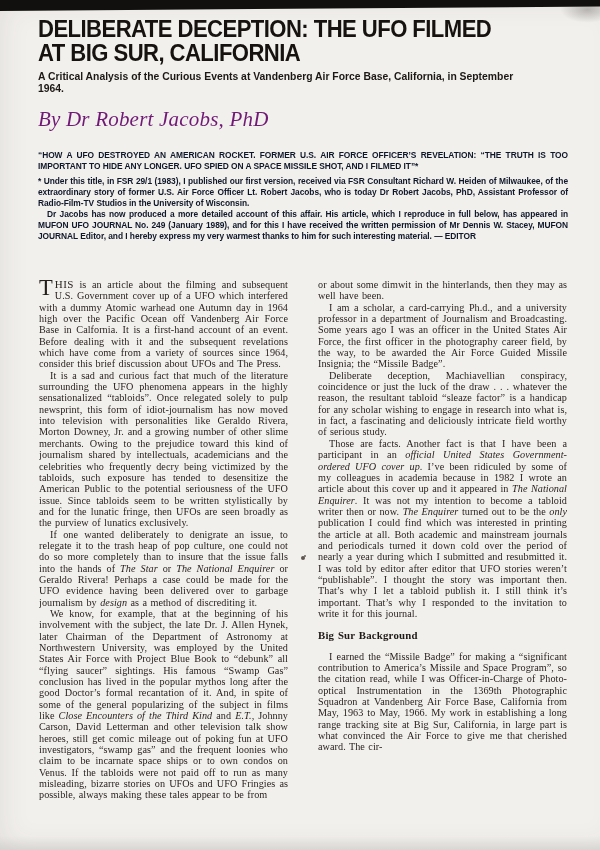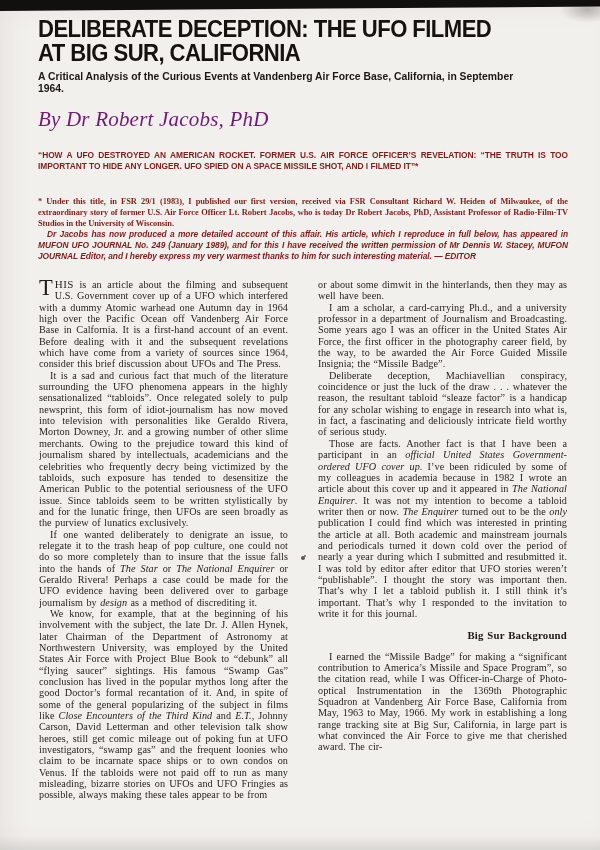--- a/index.html
+++ b/index.html
@@ -29,36 +29,36 @@
     white-space:pre-line;width:625px;transform:scaleX(0.92);transform-origin:0 0;
   }
   .subtitle{
     margin-top:7px;font-family:"Liberation Sans",sans-serif;font-weight:bold;
     font-size:10.8px;line-height:11.7px;color:#1b1815;white-space:pre-line;
     width:572px;transform:scaleX(0.96);transform-origin:0 0;
   }
   .byline{
     margin-top:13px;font-style:italic;font-size:21px;color:#701a75;letter-spacing:0.2px;
   }
-  .standfirst{width:530px;font-family:"Liberation Sans",sans-serif;font-weight:bold;color:#7f1d1d;}
+  .standfirst{width:530px;font-family:"Liberation Sans",sans-serif;font-weight:bold;color:#0f172a;}
   .quote{margin-top:18px;font-size:8.4px;line-height:11px;text-align:justify;letter-spacing:-0.05px;}
   .fn{font-size:8.4px;line-height:11px;text-align:justify;letter-spacing:-0.05px;margin:0;}
-  .fn1{margin-top:24px;font-family:Liberation Serif, serif;}
-  .fn2{text-indent:9px;font-style:italic;}
+  .fn1{margin-top:4px;}
+  .fn2{text-indent:9px;}
   .col{
     position:absolute;top:279px;width:249px;height:566px;overflow:hidden;
     font-size:10.2px;line-height:11.35px;text-align:justify;
     letter-spacing:0.05px;word-spacing:0.8px;color:#292320;
   }
   .col-left{left:39px;}
   .col-right{left:318px;}
   .para{margin:0;text-indent:11px;}
   .para.first,.para.cont{text-indent:0;}
   .col-heading{
-    font-weight:bold;text-align:right;font-size:10.8px;color:#1d1916;
+    font-weight:bold;text-align:left;font-size:10.8px;color:#1d1916;
     margin:11px 0 9px 0;text-indent:0;letter-spacing:0.2px;
   }
   .i{font-style:italic;}
   .dc{float:left;font-size:22.5px;line-height:18px;padding:0 2px 0 0;color:#23201c;}
   .sc{font-size:11px;letter-spacing:0.4px;}
   .speck{position:absolute;background:#5c564f;border-radius:50%;}
   .speck-gutter{left:301px;top:556px;width:4px;height:4px;box-shadow:2px -2px 0 -1px #6b655d;}
 </style>
 </head>
 <body>

